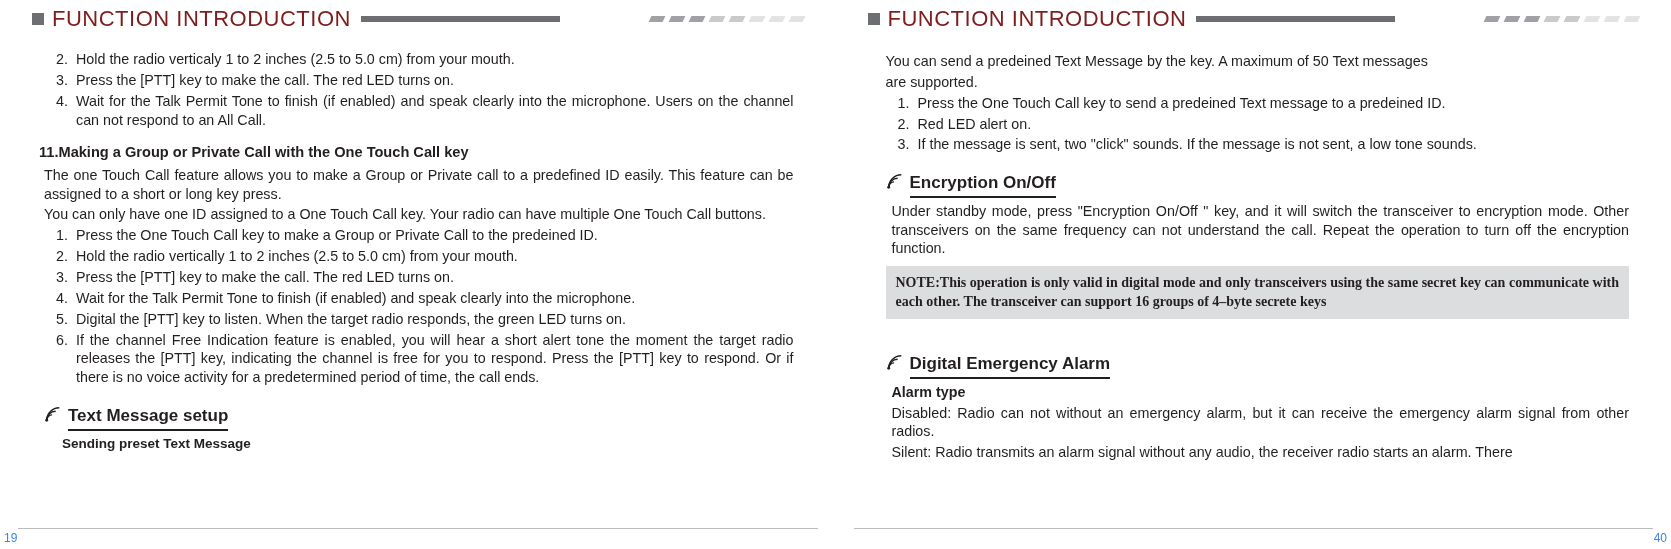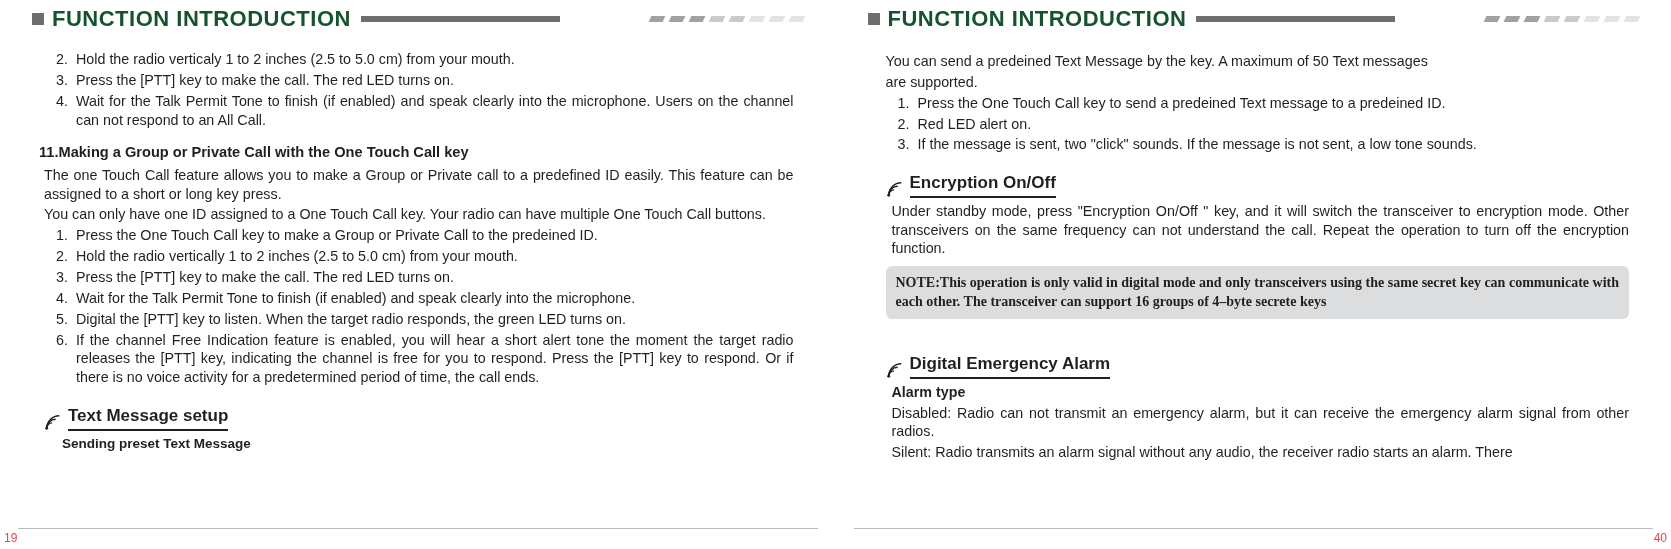--- a/index.html
+++ b/index.html
@@ -1,44 +1,44 @@
 <!DOCTYPE html>
 <html><head>
 <meta charset="utf-8">
 <style>
   * { box-sizing: border-box; margin: 0; padding: 0; }
   html, body { width: 1671px; height: 549px; background: #fff; font-family: Arial, Helvetica, sans-serif; color: #231f20; }
   .spread { display: flex; width: 100%; height: 100%; }
   .page { width: 50%; height: 100%; position: relative; padding: 0 32px 0 32px; display: flex; flex-direction: column; }
   .header { display: flex; align-items: center; margin-top: 4px; height: 30px; position: relative; }
   .sq { width: 12px; height: 12px; background: #6d6e71; margin-right: 8px; flex: 0 0 auto; }
-  .title { font-family: Impact, "Arial Narrow Bold", sans-serif; font-weight: 700; font-size: 22px; letter-spacing: 0.5px; color: #14532d; white-space: nowrap; }
+  .title { font-family: Impact, "Arial Narrow Bold", sans-serif; font-weight: 400; font-size: 22px; letter-spacing: 0.5px; color: #7f1d1d; white-space: nowrap; }
   .hlinewrap { flex: 1 1 auto; margin-left: 10px; height: 6px; position: relative; }
   .hline { position: absolute; left: 0; right: 0; top: 0; height: 6px; background: linear-gradient(90deg, #6d6e71 0%, #6d6e71 45%, transparent 45%, transparent 100%); }
   .stripes { position: absolute; top: 0; height: 6px; right: 0; width: 210px; display: flex; gap: 6px; justify-content: flex-end; }
   .stripe { width: 14px; height: 6px; transform: skewX(-25deg); }
   .sA { background: #9fa1a4; }
   .sB { background: #c9cacc; }
   .sC { background: #e2e3e4; }
   .content { padding: 16px 10px 0 10px; font-size: 14.3px; line-height: 1.32; }
   .content ol { list-style: decimal; margin-left: 28px; }
   .content ol>li { padding-left: 4px; text-align: justify; margin-bottom: 2px; }
   .para { margin-top: 2px; text-align: justify; }
   .sect { margin-top: 14px; }
   .section11-title { font-weight: 700; font-size: 14.6px; margin-bottom: 3px; margin-left: -5px;}
-  .subhead-row { display: flex; align-items: flex-end; margin-top: 18px; margin-bottom: 4px; }
+  .subhead-row { display: flex; align-items: flex-start; margin-top: 18px; margin-bottom: 4px; }
   .radio-icon { width: 18px; margin-right: 6px; display: flex; align-items: center; justify-content: center; }
   .subhead { font-weight: 700; font-size: 17px; border-bottom: 2px solid #231f20; padding-bottom: 1px; }
   .subhead2 { font-weight: 700; font-size: 13.5px; margin-top: 4px; }
   .pagebody-left { padding-left: 12px; }
-  .footer { position: absolute; bottom: 4px; font-size: 12px; color: #ef4444; }
+  .footer { position: absolute; bottom: 4px; font-size: 12px; color: #3b82f6; }
   .footer.left { left: 4px; }
   .footer.right { right: 4px; }
   .bottom-rule { position: absolute; bottom: 20px; left: 18px; right: 18px; border-bottom: 1px solid #bcbcbc; pointer-events: none; }
-  .noteblock { background: #dcddde; font-family: "Times New Roman", Times, serif; font-weight: bold; font-size: 14px; padding: 8px 10px; margin-top: 8px; border-radius: 6px; text-align: justify; }
+  .noteblock { background: #dcddde; font-family: "Times New Roman", Times, serif; font-weight: bold; font-size: 14px; padding: 8px 10px; margin-top: 8px; border-radius: 1px; text-align: justify; }
   .alarmlabel { font-weight: 700; margin-top: 4px; }
   .rightpad { padding-left: 2px; }
   svg.arcicon { width: 18px; height: 18px; }
 </style>
 </head>
 <body>
 
 <div class="spread">
 
   <div class="page">
@@ -152,21 +152,21 @@
                 <path d="M3 17 A14 14 0 0 1 17 3"></path>
                 <path d="M3 17 A10 10 0 0 1 13 7"></path>
                 <path d="M3 17 A6 6 0 0 1 9 11"></path>
               </g>
               <circle cx="3" cy="17" r="1.6" fill="#231f20"></circle>
             </svg>
         </span>
         <span class="subhead">Digital Emergency Alarm</span>
       </div>
       <div class="alarmlabel" style="margin-left:6px;">Alarm type</div>
-      <div class="para" style="margin-left:6px;">Disabled: Radio can not transmit an emergency alarm, but it can receive the emergency alarm signal from other radios.</div>
+      <div class="para" style="margin-left:6px;">Disabled: Radio can not without an emergency alarm, but it can receive the emergency alarm signal from other radios.</div>
       <div class="para" style="margin-left:6px;">Silent: Radio transmits an alarm signal without any audio, the receiver radio starts an alarm. There</div>
     </div>
 
     <div class="bottom-rule"></div>
     <div class="footer right">40</div>
   </div>
 
 </div>
 
 </body></html>

